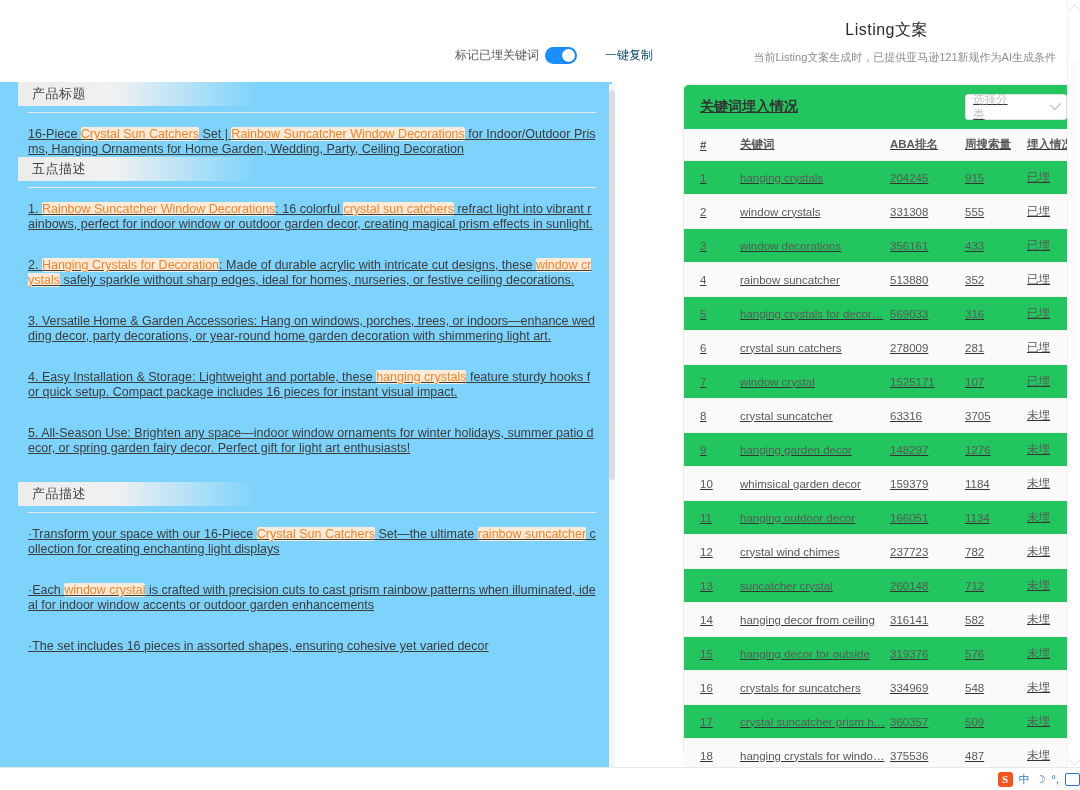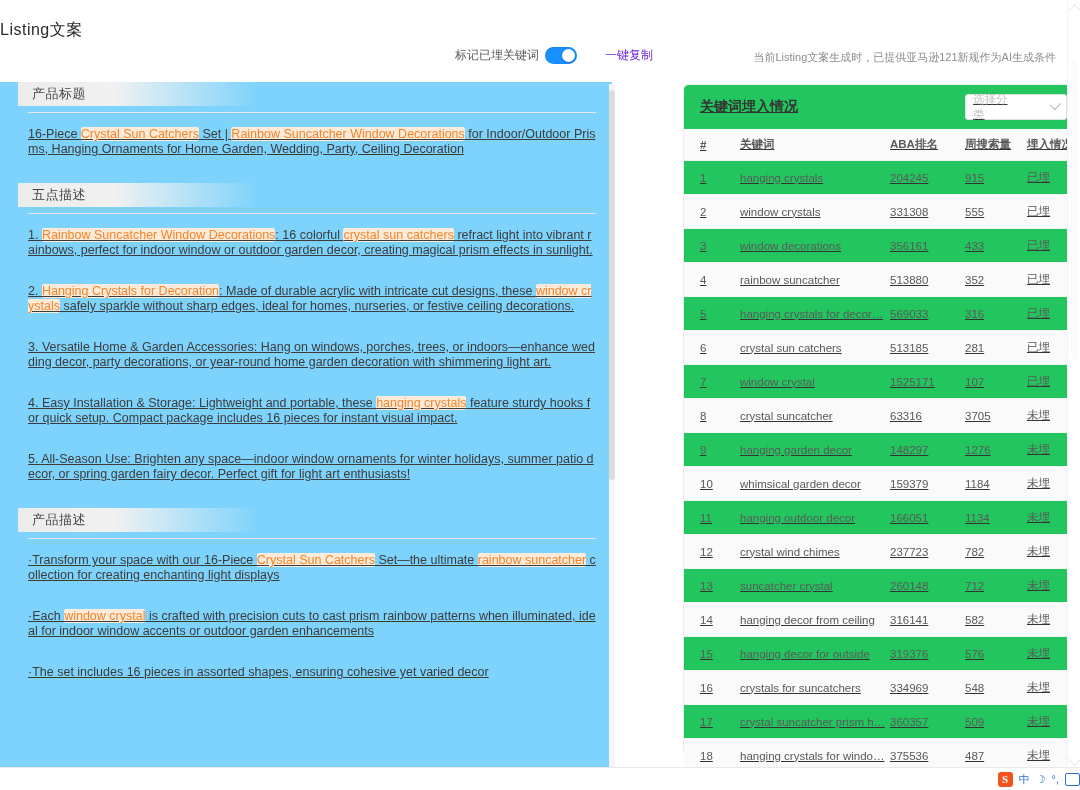--- a/index.html
+++ b/index.html
@@ -8,34 +8,34 @@
     background:#ffffff;
     font-family:"Liberation Sans","DejaVu Sans",sans-serif;
     font-size:13px;color:#333;
     overflow:hidden;position:relative;
   }
   .page{position:relative;width:1080px;height:790px;background:#fff;}
 
   
   .header{position:absolute;left:0;top:0;width:1080px;height:78px;background:#fff;}
   .app-title{
-    position:absolute;left:0;top:20px;width:928px;text-align:left;
+    position:absolute;left:0;top:20px;width:928px;text-align:right;
     font-size:16px;color:#2b2b2b;letter-spacing:.5px;
   }
   .toolbar{position:absolute;left:455px;top:47px;display:flex;align-items:center;gap:6px;}
   .toggle-label{font-size:12px;color:#5a5a5a;}
   .switch{
     width:32px;height:17px;border-radius:9px;background:#1890ff;position:relative;
     cursor:pointer;flex:none;box-shadow:0 1px 2px rgba(0,0,0,.08) inset;
   }
   .switch .knob{
     position:absolute;right:2px;top:2px;width:13px;height:13px;border-radius:50%;
     background:#fff;box-shadow:0 1px 2px rgba(0,0,0,.25);
   }
-  .copy-btn{font-size:12px;color:#6d28d9;margin-left:22px;cursor:pointer;}
+  .copy-btn{font-size:12px;color:#0c4a6e;margin-left:22px;cursor:pointer;}
   .notice{
     position:absolute;right:24px;top:50px;font-size:11px;color:#8c8c8c;white-space:nowrap;
   }
 
   
   .left-panel{
     position:absolute;left:0;top:82px;width:612px;height:700px;
     overflow:hidden;background:#7dd3fc;
   }
   .left-inner{padding:0 16px 0 28px;}
@@ -155,21 +155,21 @@
 
       <div class="sec-head">
         <div class="bg"></div>
         <div class="txt">产品标题</div>
       </div>
       <div class="sec-rule"></div>
       <div class="body-text">
         <span>16-Piece </span><span class="kw">Crystal Sun Catchers</span><span> Set | </span><span class="kw">Rainbow Suncatcher Window Decorations</span><span> for Indoor/Outdoor Prisms, Hanging Ornaments for Home Garden, Wedding, Party, Ceiling Decoration</span>
       </div>
 
-      <div class="sec-head" style="margin-top:26px;">
+      <div class="sec-head" style="">
         <div class="bg"></div>
         <div class="txt">五点描述</div>
       </div>
       <div class="sec-rule"></div>
 
       <div class="body-text">
         <span>1. </span><span class="kw">Rainbow Suncatcher Window Decorations</span><span>: 16 colorful </span><span class="kw">crystal sun catchers</span><span> refract light into vibrant rainbows, perfect for indoor window or outdoor garden decor, creating magical prism effects in sunlight.</span>
       </div>
       <div class="body-text para-gap">
         <span>2. </span><span class="kw">Hanging Crystals for Decoration</span><span>: Made of durable acrylic with intricate cut designs, these </span><span class="kw">window crystals</span><span> safely sparkle without sharp edges, ideal for homes, nurseries, or festive ceiling decorations.</span>
@@ -257,21 +257,21 @@
           <tr>
             <td class="c-idx">5</td>
             <td class="c-kw">hanging crystals for decor…</td>
             <td class="c-aba">569033</td>
             <td class="c-vol">316</td>
             <td class="c-st st-yes">已埋</td>
           </tr>
           <tr class="alt">
             <td class="c-idx">6</td>
             <td class="c-kw">crystal sun catchers</td>
-            <td class="c-aba">513185</td>
+            <td class="c-aba">278009</td>
             <td class="c-vol">281</td>
             <td class="c-st st-yes">已埋</td>
           </tr>
           <tr>
             <td class="c-idx">7</td>
             <td class="c-kw">window crystal</td>
             <td class="c-aba">1525171</td>
             <td class="c-vol">107</td>
             <td class="c-st st-yes">已埋</td>
           </tr>

